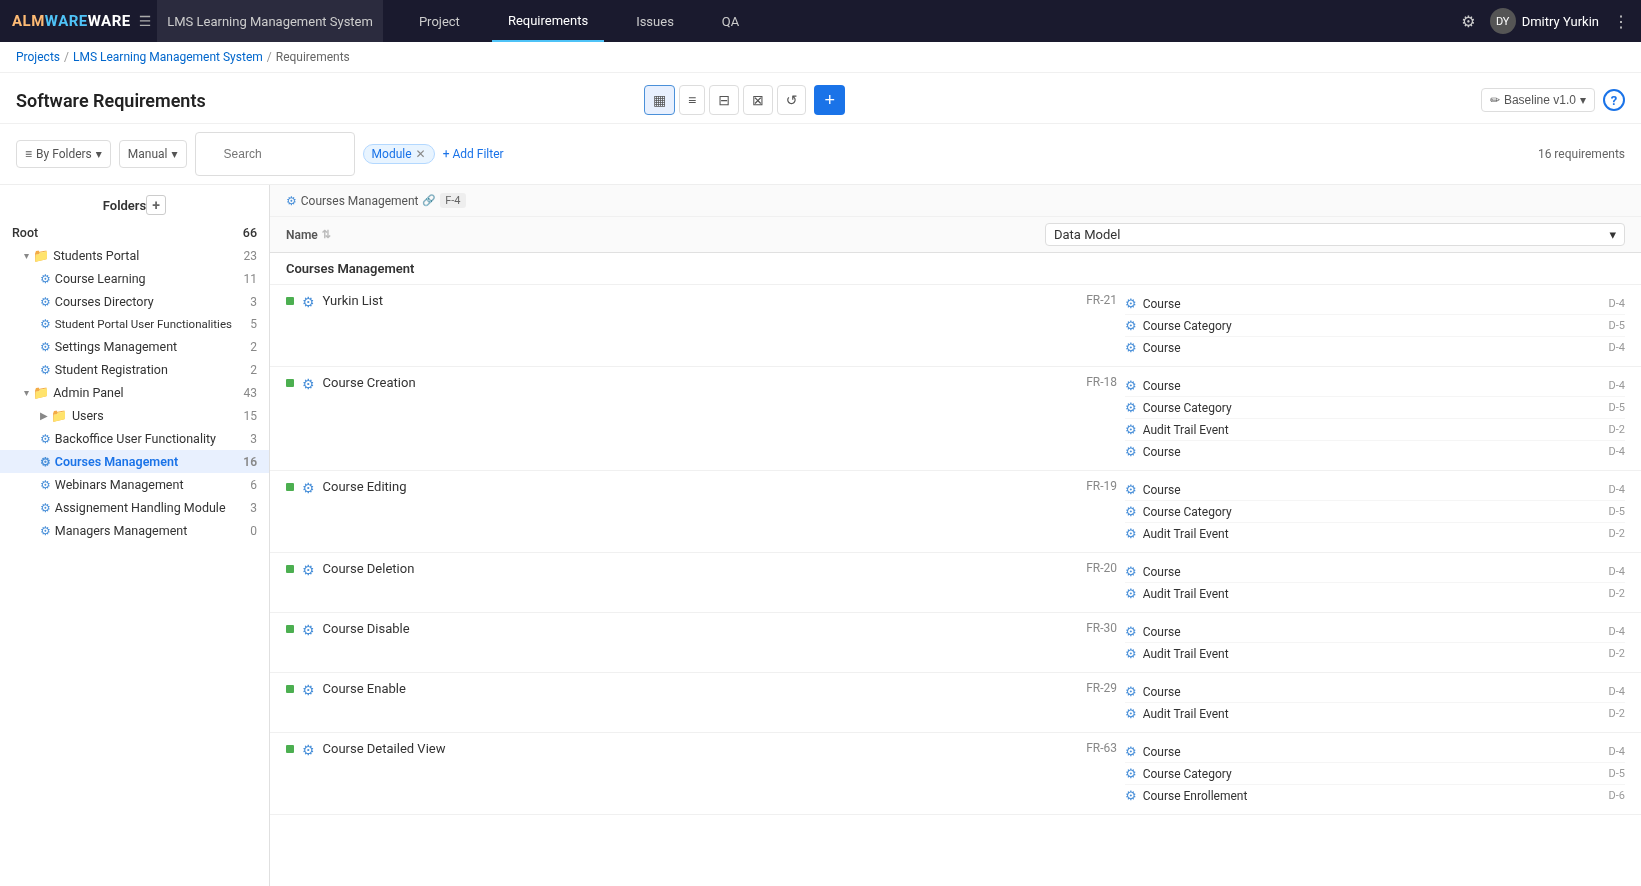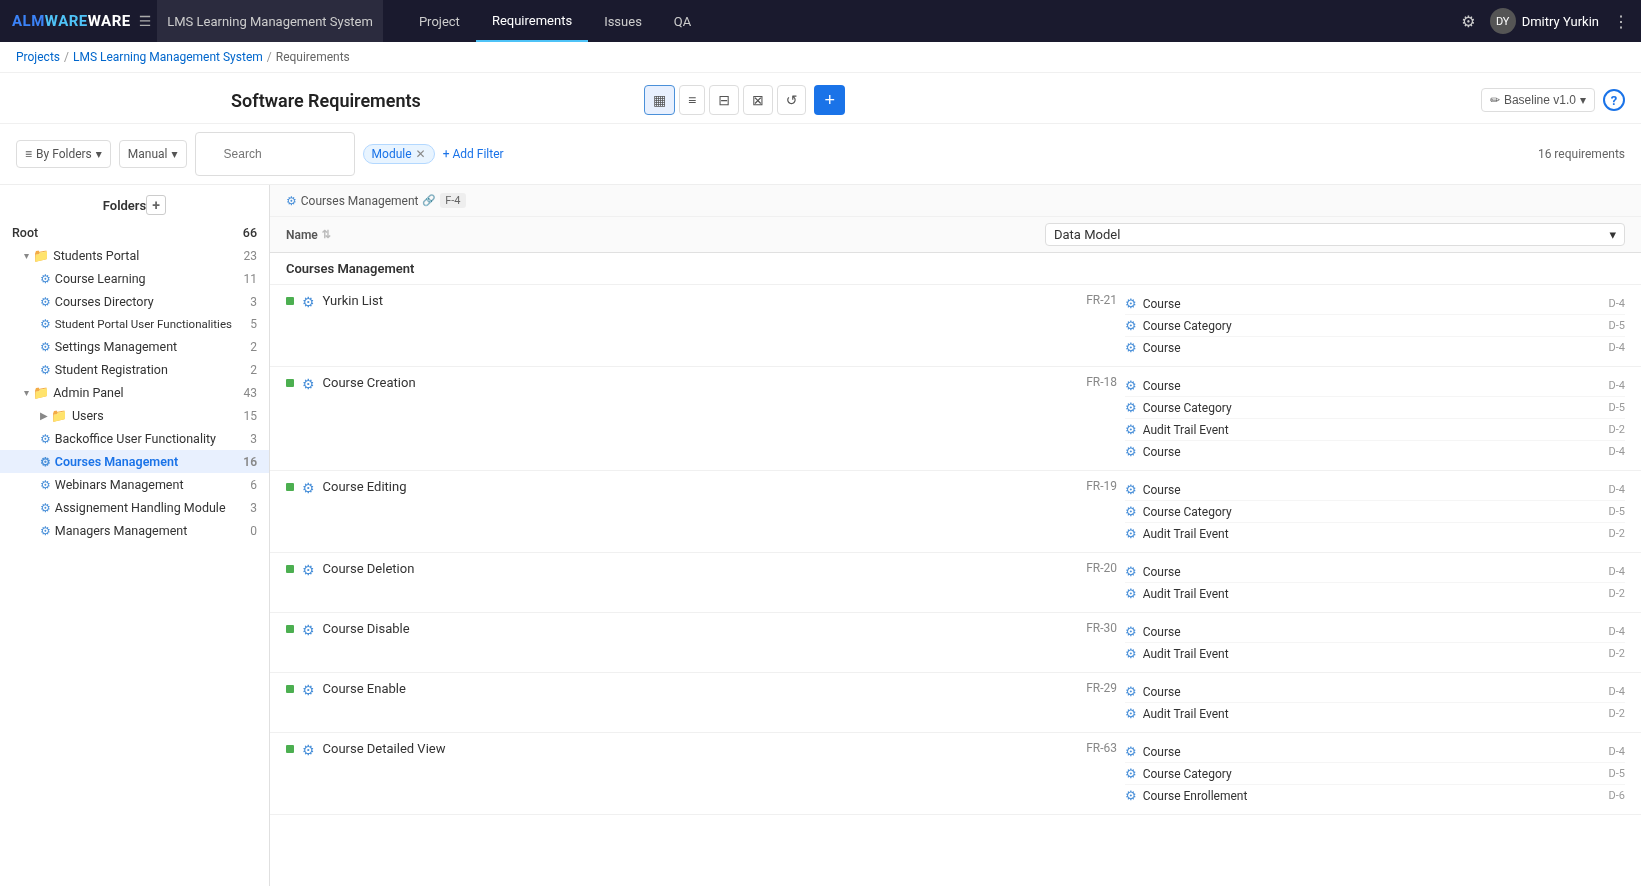--- a/index.html
+++ b/index.html
@@ -15,41 +15,41 @@
       padding: 0 12px;
       gap: 0;
     }
     .top-nav .logo {
       font-weight: 700;
       font-size: 15px;
       color: #fff;
       margin-right: 8px;
       letter-spacing: 0.5px;
     }
-    .top-nav .logo span { color: #3b82f6; }
+    .top-nav .logo span { color: #fdba74; }
     .nav-menu-icon {
       color: #aaa;
       margin-right: 6px;
       font-size: 14px;
       cursor: pointer;
     }
     .nav-system-label {
       color: #ccc;
       font-size: 13px;
       margin-right: 20px;
       padding: 0 10px;
       background: rgba(255,255,255,0.08);
       height: 42px;
       display: flex;
       align-items: center;
     }
     .nav-links {
       display: flex;
       align-items: flex-start;
-      gap: 0;
+      gap: 16px;
       flex: 1;
     }
     .nav-link {
       color: #ccc;
       text-decoration: none;
       padding: 0 16px;
       height: 42px;
       display: flex;
       align-items: center;
       font-size: 13px;
@@ -98,21 +98,20 @@
       display: flex;
       align-items: center;
       gap: 8px;
       border-bottom: 1px solid #f0f0f0;
     }
     .page-title {
       font-size: 18px;
       font-weight: 600;
       color: #222;
       flex: 1;
-      text-align: center;
     }
     .toolbar-btn {
       border: 1px solid #ddd;
       background: #fff;
       border-radius: 4px;
       padding: 4px 8px;
       cursor: pointer;
       color: #555;
       font-size: 14px;
       height: 30px;

